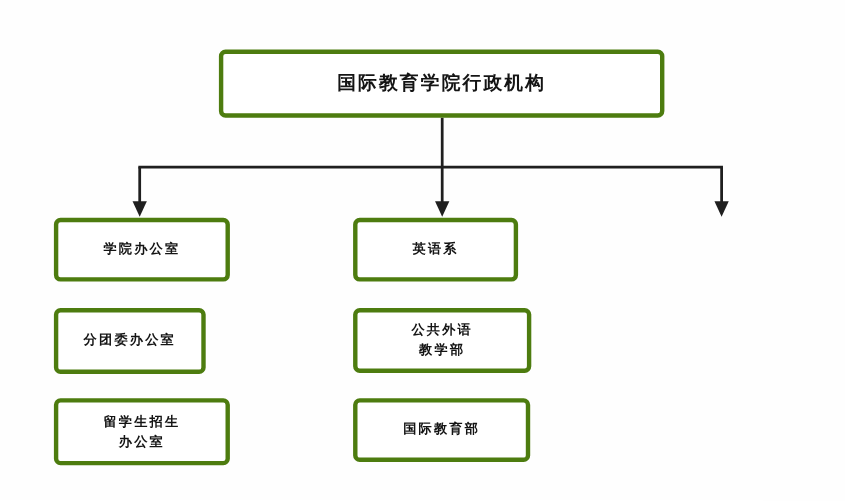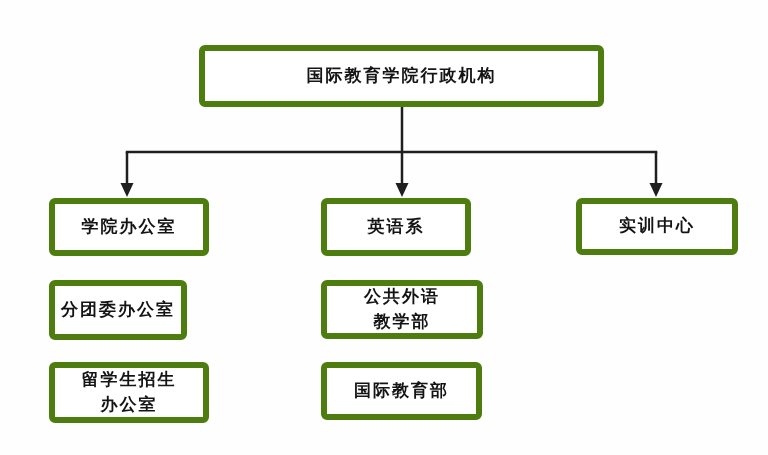--- a/index.html
+++ b/index.html
@@ -17,30 +17,30 @@
   }
   .connectors {
     position: absolute;
     left: 0;
     top: 0;
     pointer-events: none;
   }
   .node {
     position: absolute;
     box-sizing: border-box;
-    border: 6px solid #4d7c0f;
+    border: 4px solid #4d7c0f;
     border-radius: 6px;
     background: #ffffff;
     display: flex;
     align-items: center;
     justify-content: center;
     text-align: center;
   }
   .node .label {
-    font-size: 17px;
+    font-size: 12px;
     font-weight: 700;
     color: #141414;
     letter-spacing: 2px;
     line-height: 1.45;
     white-space: pre-line;
   }
   .node.root .label {
     font-size: 17px;
   }
 </style>
@@ -69,23 +69,20 @@
   </div>
 
   <div class="node" style="left:49px; top:198px; width:160px; height:58px;">
     <span class="label">学院办公室</span>
   </div>
 
   <div class="node" style="left:321px; top:198px; width:150px; height:58px;">
     <span class="label">英语系</span>
   </div>
 
-  <div class="node" style="left:576px; top:198px; width:162px; height:57px;">
-    <span class="label">实训中心</span>
-  </div>
 
   <div class="node" style="left:49px; top:280px; width:138px; height:60px;">
     <span class="label">分团委办公室</span>
   </div>
 
   <div class="node" style="left:321px; top:280px; width:162px; height:59px;">
     <span class="label">公共外语
 教学部</span>
   </div>
 

